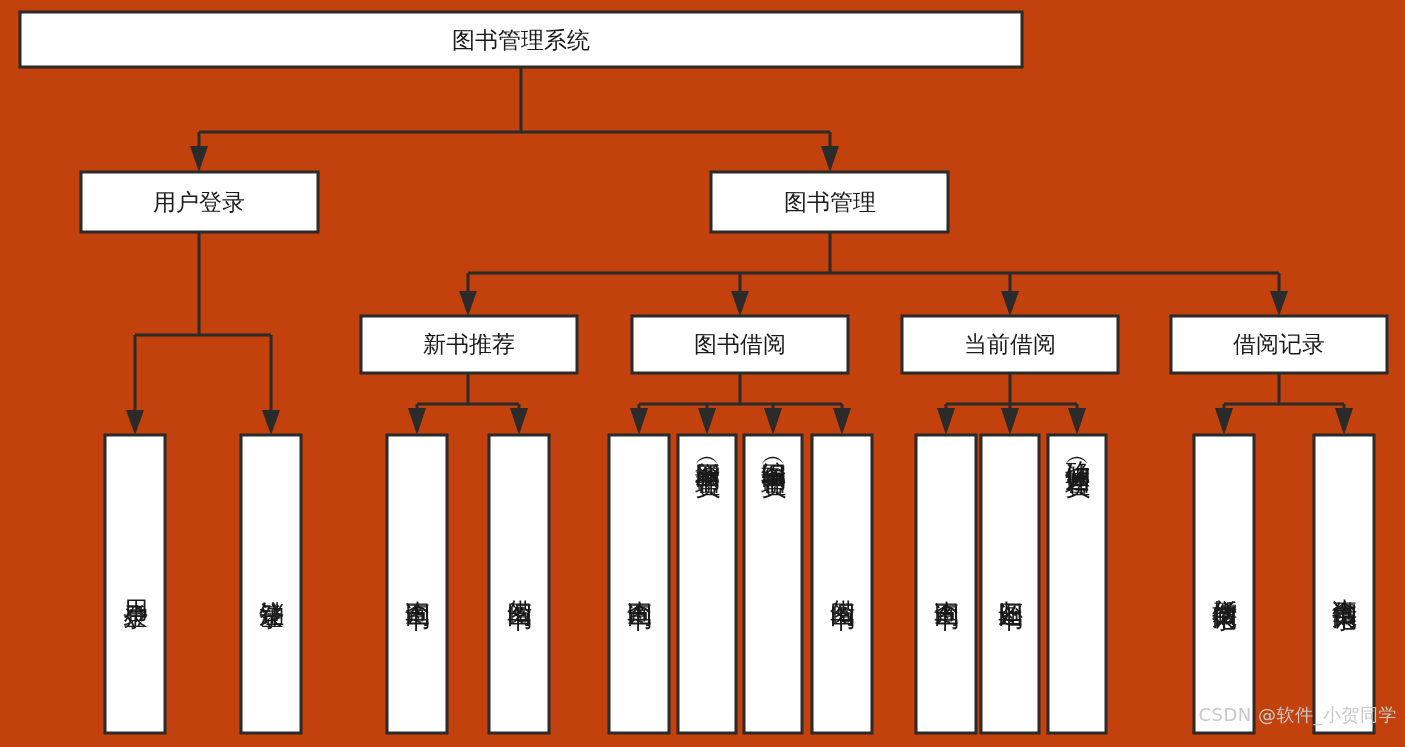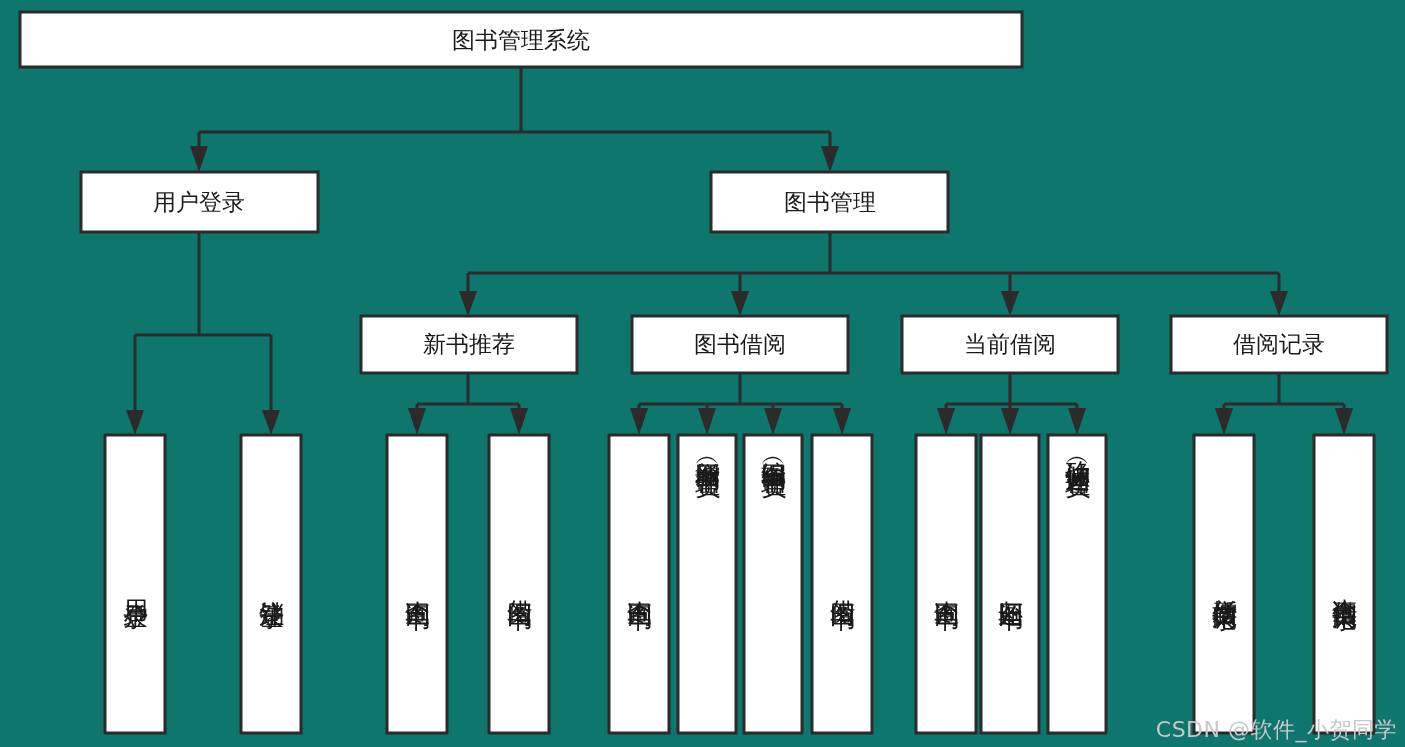--- a/index.html
+++ b/index.html
@@ -10,21 +10,21 @@
   body {
     width: 1405px;
     height: 747px;
     overflow: hidden;
     font-family: "DejaVu Sans", "Liberation Sans", sans-serif;
   }
   #diagram-root {
     position: relative;
     width: 1405px;
     height: 747px;
-    background: #0f766e;
+    background: #c2410c;
   }
   svg#tree-svg {
     position: absolute;
     left: 0;
     top: 0;
     width: 1405px;
     height: 747px;
     display: block;
   }
   .node-box {
@@ -62,23 +62,23 @@
     font-family: "DejaVu Sans", "Liberation Sans", sans-serif;
     font-size: 25px;
     line-height: 1.05;
     letter-spacing: 2px;
     color: #1a1a1a;
     white-space: nowrap;
   }
   .watermark {
     position: absolute;
     right: 8px;
-    bottom: 2px;
-    font-family: "DejaVu Sans", "Liberation Sans", sans-serif;
-    font-size: 22px;
+    bottom: 20px;
+    font-family: "DejaVu Sans", "Liberation Sans", sans-serif;
+    font-size: 18px;
     color: #c8c8c8;
     letter-spacing: 0.5px;
     white-space: nowrap;
   }
 </style>
 </head>
 <body>
 
 <div id="diagram-root">
 

